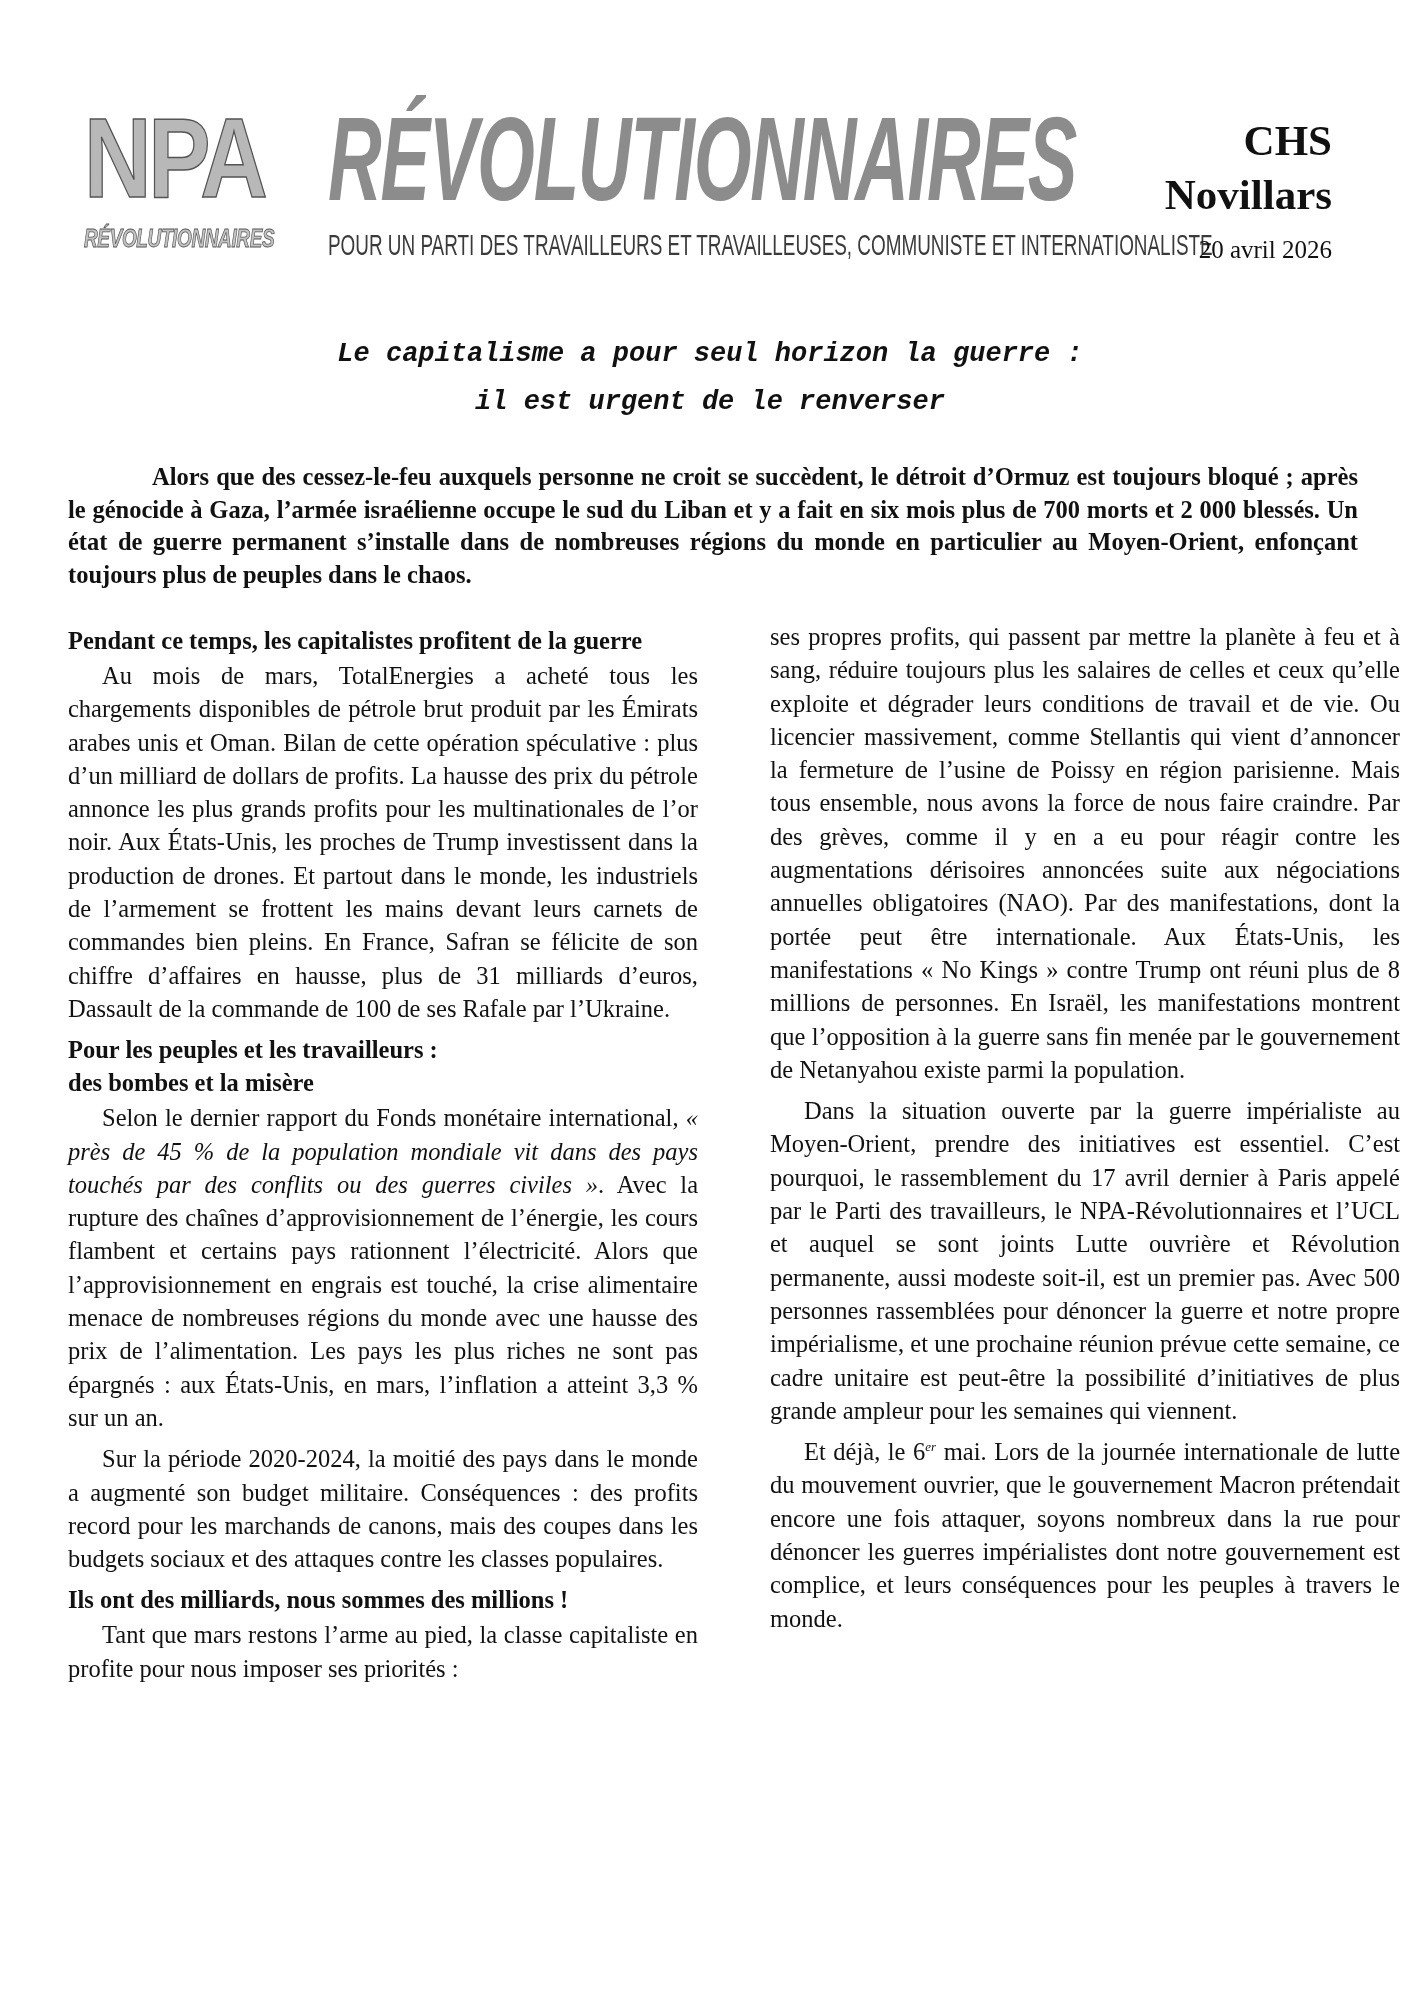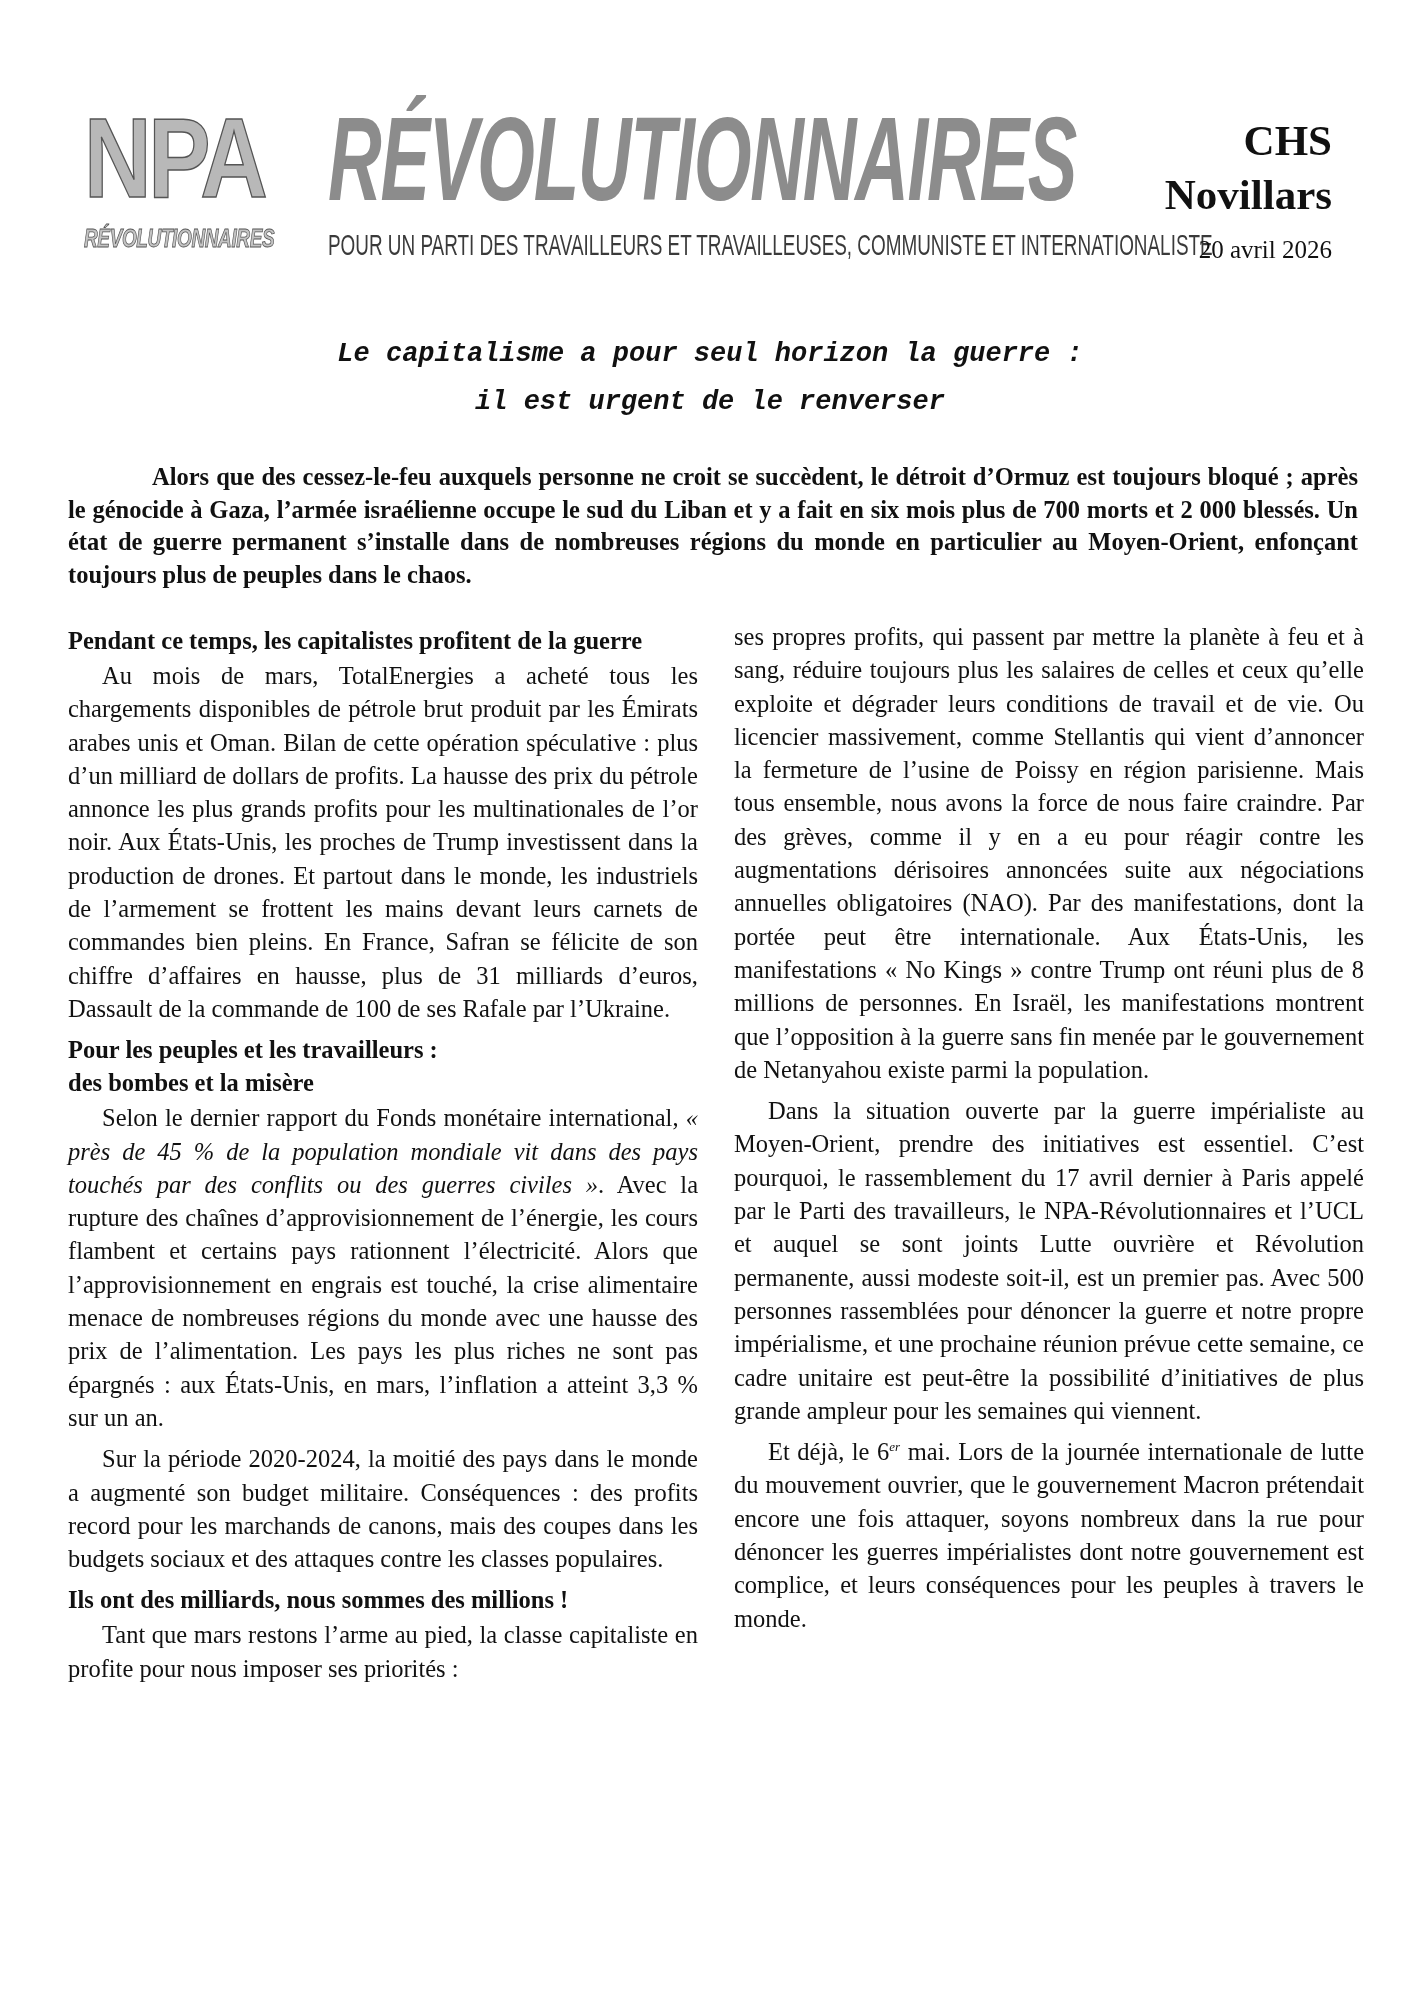--- a/index.html
+++ b/index.html
@@ -60,21 +60,21 @@
       font-size: 24.5px; line-height: 32.5px; text-align: justify; text-indent: 84px;
       margin: 0; color: #111;
     }
 
     
     .col {
       position: absolute; top: 620px; width: 630px;
       font-family: "Liberation Serif", serif; font-size: 24.5px; line-height: 33.3px; color: #111;
     }
     .col-left { left: 68px; }
-    .col-right { left: 734px; }
+    .col-right { left: 770px; }
     .col h2 {
       margin: 4px 0 2px 0; font-size: 24.5px; line-height: 33px; font-weight: 700;
       text-align: justify;
     }
     .col h2 .hl { display: block; }
     .col p { margin: 0 0 8px 0; text-align: justify; text-indent: 34px; }
     .col p.first-right { text-indent: 0; }
     .col em { font-style: italic; }
     sup { font-size: 13px; line-height: 0; vertical-align: super; font-style: italic; }
   </style>

